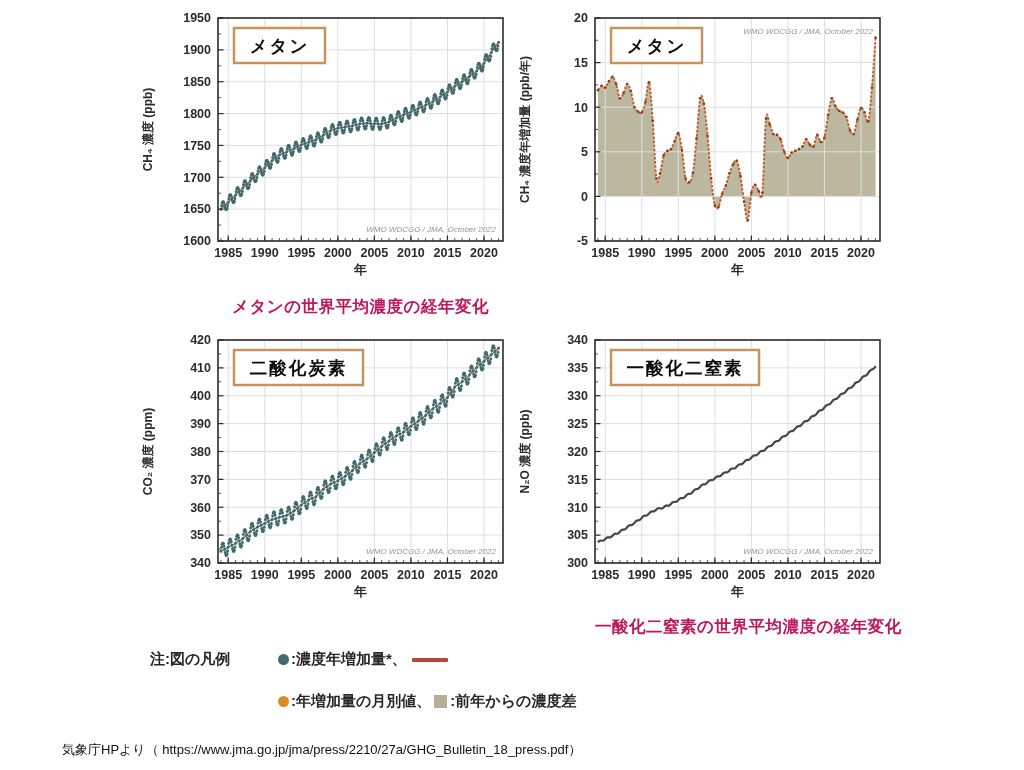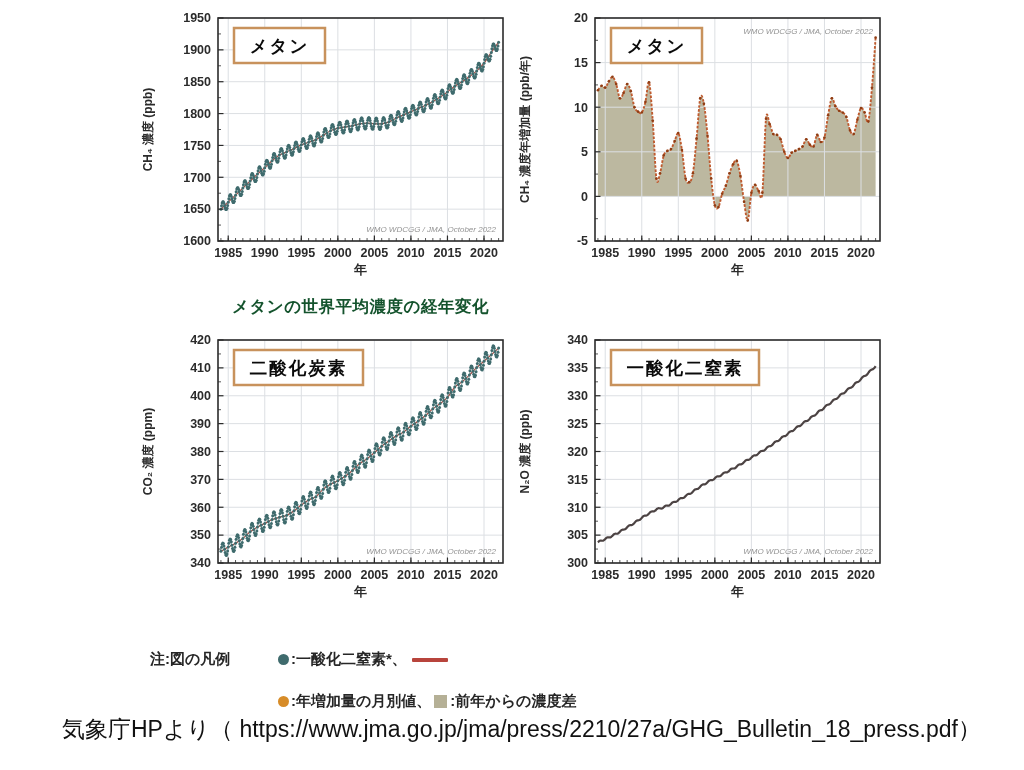--- a/index.html
+++ b/index.html
@@ -8,39 +8,39 @@
     font-family:"Liberation Sans","DejaVu Sans",sans-serif;color:#1c1c1c;
     overflow:hidden;margin:0 auto;
   }
   svg.chart{position:absolute;font-family:"Liberation Sans","DejaVu Sans",sans-serif;}
   #chart0{left:128px;top:6px;}
   #chart1{left:505px;top:6px;}
   #chart2{left:128px;top:328px;}
   #chart3{left:505px;top:328px;}
   .caption{
     position:absolute;width:285px;text-align:center;
-    font-size:16.5px;font-weight:700;letter-spacing:0.5px;color:#14532d;white-space:nowrap;
+    font-size:16.5px;font-weight:700;letter-spacing:0.5px;color:#be185d;white-space:nowrap;
   }
   #cap0{left:218px;top:296px;}
   #cap1{left:595px;top:296px;}
   #cap2{left:218px;top:616px;}
   #cap3{left:595px;top:616px;}
   .legend-row{
     position:absolute;left:150px;display:flex;align-items:center;
     font-size:15px;font-weight:700;color:#262626;white-space:nowrap;
   }
   #legend-row-1{top:650px;}
   #legend-row-2{top:692px;text-align:center;}
   .legend-label{display:inline-block;width:126px;}
   .legend-spacer{display:inline-block;width:126px;}
   .sw-dot{display:inline-block;width:11px;height:11px;border-radius:50%;margin:0 2px;}
   .sw-line{display:inline-block;width:36px;height:4px;margin:0 5px;border-radius:1px;}
   .sw-square{display:inline-block;width:13px;height:13px;margin:0 3px;}
   .source-line{
-    position:absolute;left:62px;top:714px;font-size:23px;color:#111;white-space:nowrap;
+    position:absolute;left:62px;top:741px;font-size:13px;color:#111;white-space:nowrap;
   }
   .source-line .url{letter-spacing:0px;}
 </style>
 </head>
 <body>
 
 <div class="page">
 
   <svg id="chart0" class="chart" width="385" height="278" viewBox="0 0 385 278">
       <g stroke="#dcdfe3" stroke-width="1">
@@ -1481,25 +1481,26 @@
         <text x="83" y="16.3">340</text>
       </g>
       <text x="232.5" y="268" text-anchor="middle" font-size="13" font-weight="700" fill="#2b2b2b">年</text>
       <text transform="translate(24,123.5) rotate(-90)" text-anchor="middle" font-size="12" font-weight="700" fill="#2b2b2b">N₂O 濃度 (ppb)</text>
       <rect x="106" y="22" width="148" height="35" fill="#ffffff" stroke="#c8925c" stroke-width="2.5"></rect>
       <text x="180" y="46" text-anchor="middle" font-size="17.5" font-weight="700" letter-spacing="2" fill="#0a0a0a">一酸化二窒素</text>
       <text x="368" y="226" text-anchor="end" font-size="8" font-style="italic" fill="#949494">WMO WDCGG / JMA, October 2022</text>
     </svg>
 
   <div id="cap0" class="caption">メタンの世界平均濃度の経年変化</div>
+  <div id="cap3" class="caption">一酸化二窒素の世界平均濃度の経年変化</div>
 
   <div id="legend-row-1" class="legend-row">
     <span class="legend-label">注:図の凡例</span>
     <span class="sw-dot" style="background: rgb(63, 107, 109);"></span>
-    <span>:一酸化二窒素*、</span>
+    <span>:濃度年増加量*、</span>
     <span class="sw-line" style="background: rgb(184, 68, 60);"></span>
   </div>
 
   <div id="legend-row-2" class="legend-row">
     <span class="legend-spacer"></span>
     <span class="sw-dot" style="background: rgb(215, 140, 40);"></span>
     <span>:年増加量の月別値、</span>
     <span class="sw-square" style="background: rgb(181, 176, 150);"></span>
     <span>:前年からの濃度差</span>
   </div>

